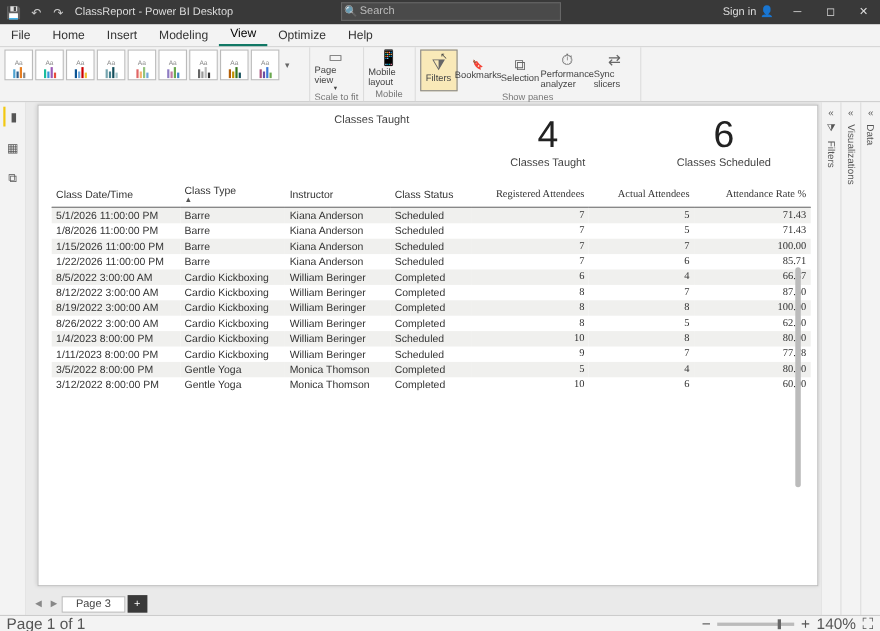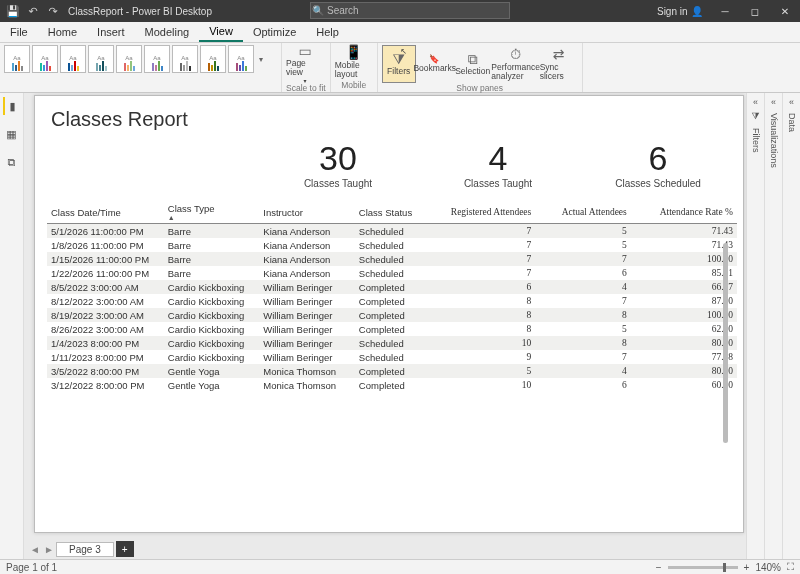--- a/index.html
+++ b/index.html
@@ -64,21 +64,21 @@
   .page-tabs .arrow { width:14px; text-align:center; color:#888;}
   .page-tabs .tab { background:#fff; border:1px solid #bbb; padding:1px 12px; color:#444;}
   .page-tabs .plus { width:18px; height:16px; background:#393939; color:#fff; display:flex; align-items:center; justify-content:center; margin-left:2px;}
 
   
   .right-rail { width:18px; background:#f3f3f3; border-left:1px solid #ddd; display:flex; flex-direction:column; align-items:center; padding-top:4px; gap:4px; font-size:9px; color:#555;}
   .right-rail .chev { font-size:9px;}
   .right-rail .vlabel { writing-mode: vertical-rl; font-size:9px; color:#555; margin-top:2px;}
 
   
-  .status { position:absolute; bottom:0; left:0; right:0; height:15px; background:#f3f3f3; border-top:1px solid #ccc; font-size:10px; color:#555; display:flex; align-items:center; padding:0 6px; justify-content:space-between;}
+  .status { position:absolute; bottom:0; left:0; right:0; height:15px; background:#f3f3f3; border-top:1px solid #ccc; font-size:14px; color:#555; display:flex; align-items:center; padding:0 6px; justify-content:space-between;}
   .status .right { display:flex; align-items:center; gap:6px;}
   .zoom-slider { width:70px; height:3px; background:#bbb; position:relative;}
   .zoom-slider .thumb { position:absolute; right:12px; top:-3px; width:3px; height:9px; background:#666;}
 
   .filters-highlight { border:1px solid #888; background:#f9e9b8;}
 </style>
 </head>
 <body>
 
 <div class="titlebar">
@@ -250,24 +250,22 @@
 
 <div class="content">
   <div class="left-rail">
     <div class="ritem active">▮</div>
     <div class="ritem">▦</div>
     <div class="ritem">⧉</div>
   </div>
 
   <div class="canvas-wrap">
     <div class="canvas">
-      <div class="report-title">Classes Report</div>
       <div class="kpis">
         <div class="kpi">
-          <div class="num">30</div>
           <div class="lbl">Classes Taught</div>
         </div>
         <div class="kpi">
           <div class="num">4</div>
           <div class="lbl">Classes Taught</div>
         </div>
         <div class="kpi">
           <div class="num">6</div>
           <div class="lbl">Classes Scheduled</div>
         </div>

